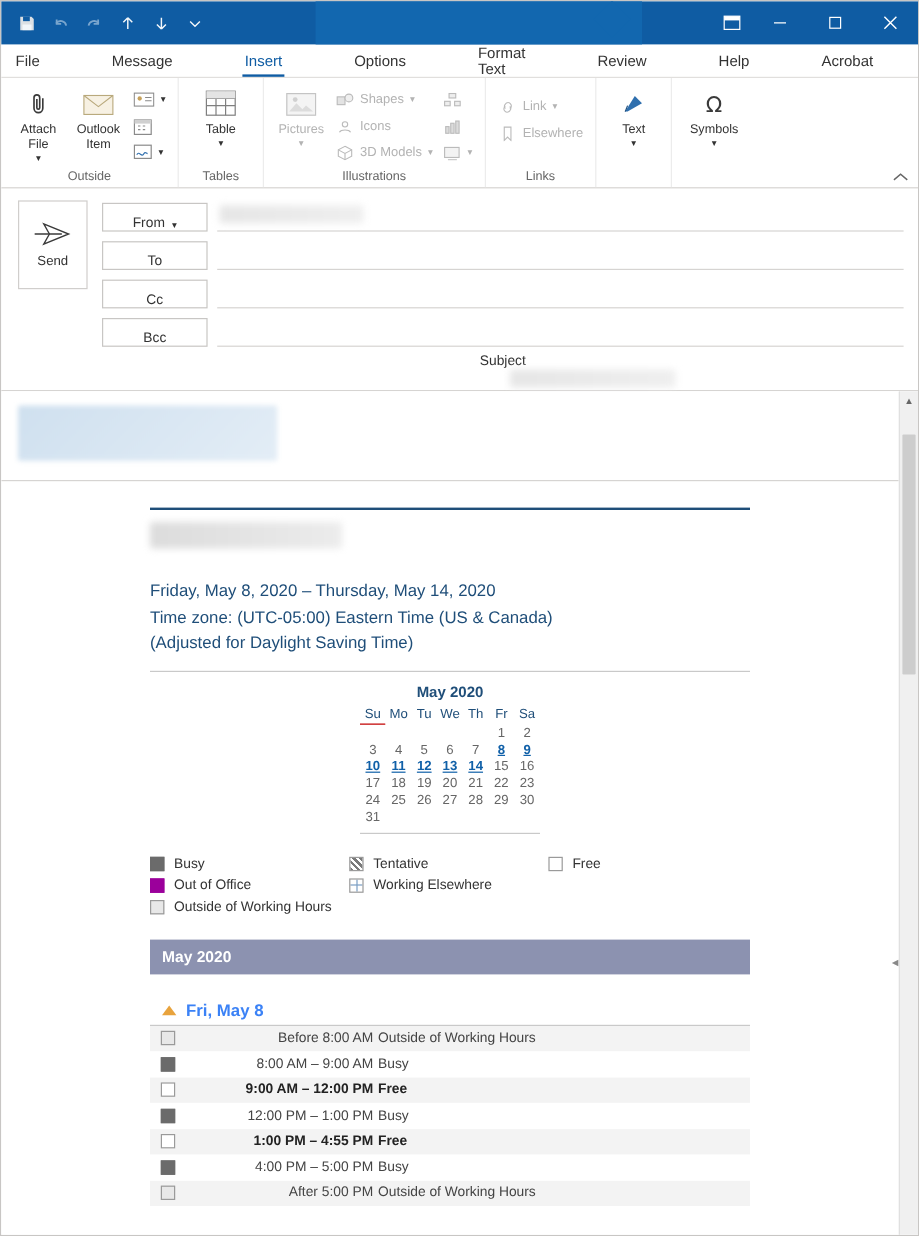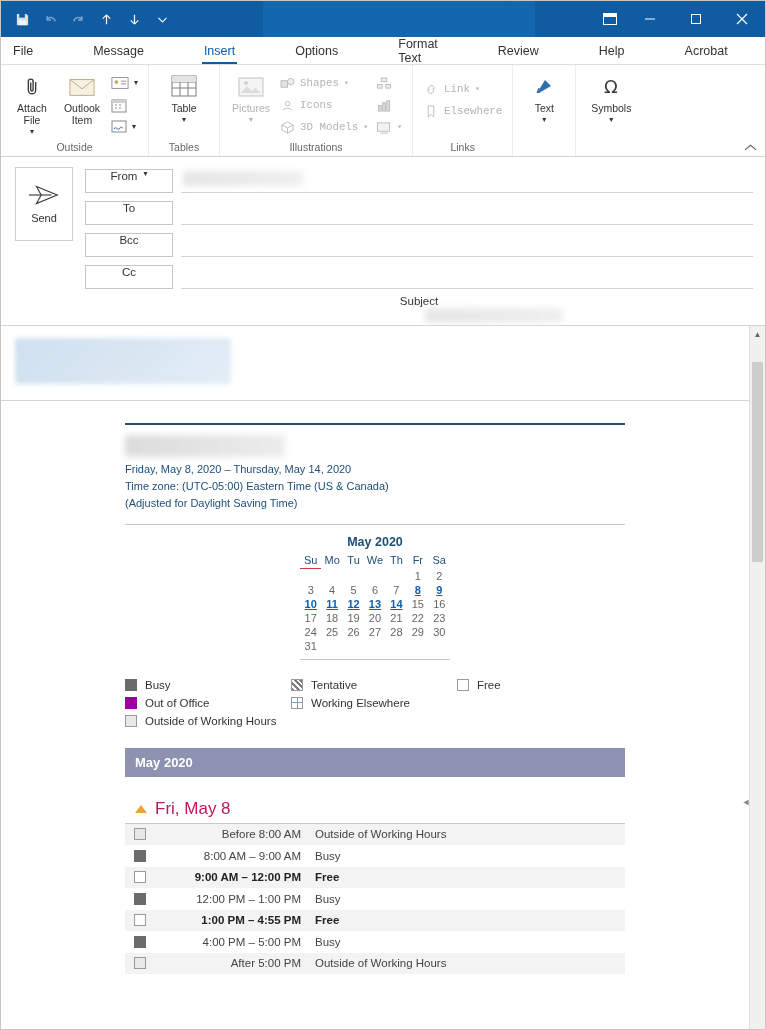--- a/index.html
+++ b/index.html
@@ -62,58 +62,58 @@
     width:50px; display:flex; flex-direction:column; align-items:center; gap:2px;
     padding:3px 2px; font-size:10.5px; text-align:center; line-height:1.15; color:#333;
   }
   .big-btn .ic { height:26px; display:flex; align-items:center; justify-content:center; }
   .big-btn.wide { width:58px; }
   .big-btn.dis { color:#b3b3b3; }
   .sm-btn {
     display:flex; align-items:center; gap:5px; font-size:10.8px; color:#333;
     padding:3px 4px; height:22px; white-space:nowrap;
   }
-  .sm-btn.dis { color:#b3b3b3;font-family:Liberation Mono, monospace; }
+  .sm-btn.dis { color:#b3b3b3; }
   .small-col { display:flex; flex-direction:column; justify-content:flex-start; padding-top:1px;}
   .caret { font-size:8px; line-height:1; }
   .collapse-ribbon { position:absolute; right:8px; bottom:3px; color:#666; font-size:11px;}
 
   
   .compose { background:#fff; border-bottom:1px solid #d6d4d2; display:flex; padding:10px 12px 6px 12px; }
   .send-wrap { width:62px; display:flex; flex-direction:column; align-items:center; }
   .send-btn {
     width:58px; height:74px; border:1px solid #d0cecc; background:#fff;
     display:flex; flex-direction:column; align-items:center; justify-content:center; gap:6px;
     font-size:11px; color:#333;
   }
   .fields { flex:1; padding-left:10px; }
   .field-row { display:flex; align-items:center; height:28px; margin-bottom:4px; }
   .field-btn {
     width:88px; height:24px; border:1px solid #c8c6c4; background:#fff; font-size:11.5px;
-    display:flex; align-items:flex-start; justify-content:center; gap:6px; color:#333;
+    display:flex; align-items:flex-end; justify-content:center; gap:6px; color:#333;
   }
   .field-line { flex:1; margin-left:8px; border-bottom:1px solid #d6d4d2; height:24px; position:relative;}
   .blurred { background:linear-gradient(90deg,#e6e6e6,#efefef); filter:blur(3px); border-radius:2px; }
   .subject-row { display:flex; align-items:center; height:24px;flex-direction:column; }
   .subject-label { width:88px; text-align:center; font-size:11.5px; color:#333;}
   .subject-line { flex:1; margin-left:8px; border-bottom:1px solid #d6d4d2; height:22px; position:relative;}
 
   
   .bodyarea { position:relative; height:calc(1030px - 36px - 28px - 92px - 152px); overflow:hidden; background:#fff;}
   .body-scrollwrap { position:absolute; left:0; top:0; right:16px; bottom:0; overflow:hidden;}
   .hdr-blur { margin:12px 0 0 14px; width:216px; height:46px; border-radius:2px;
               background:linear-gradient(135deg,#cfe0ef,#e3edf6); filter:blur(2px); }
   .sep { border-top:1px solid #d6d4d2; margin-top:16px; }
 
   .content { padding:0 0 0 0; }
   .card { margin:22px 0 0 124px; width:500px; }
   .card-top-rule { border-top:2px solid #1f4e79; }
   .title-blur { width:160px; height:22px; margin-top:10px;
                 background:linear-gradient(90deg,#dcdcdc,#ececec); filter:blur(3px); border-radius:2px;}
-  .meta { margin-top:4px; color:#1f4e79; font-size:11px; line-height:1.55; }
+  .meta { margin-top:25px; color:#1f4e79; font-size:14px; line-height:1.55; }
   .card-rule2 { border-top:1px solid #c9c9c9; margin-top:12px; }
 
   .cal { margin:10px auto 0 auto; width:150px; }
   .cal-title { text-align:center; color:#1f4e79; font-weight:bold; font-size:12.5px; }
   .cal table { border-collapse:collapse; width:150px; margin-top:4px; }
   .cal th { font-size:11px; color:#1f4e79; font-weight:normal; padding:1px 0 2px 0; text-align:center;}
   .cal th.sun { color:#1f4e79; border-bottom:1px solid #cf3a3a; }
   .cal td { font-size:11px; color:#666; text-align:center; padding:1px 0; width:21px;}
   .cal td.inrange { color:#1060a8; font-weight:bold; text-decoration:underline; }
   .cal-rule { border-top:1px solid #c9c9c9; margin-top:6px; }
@@ -129,26 +129,26 @@
       linear-gradient(#7a9ec4 0 0), linear-gradient(#7a9ec4 0 0);
       background-size:100% 1px, 1px 100%; background-position:center center, center center;
       background-repeat:no-repeat; }
   .sw.owh { background:#e8e8e8; }
 
   .month-bar { margin-top:18px; background:#8c92b0; color:#fff; font-weight:bold; font-size:13px;
                padding:7px 10px; }
 
   .day-head { display:flex; align-items:center; gap:8px; margin:22px 0 4px 10px; }
   .tri { width:0;height:0;border-left:6px solid transparent;border-right:6px solid transparent;border-bottom:8px solid #e8a33d;}
-  .day-name { color:#be185d; font-weight:normal; font-size:17px;}
+  .day-name { color:#3b82f6; font-weight:bold; font-size:14px;}
   .slots { border-top:1px solid #c9c9c9; }
   .slot { display:flex; align-items:center; height:21.5px; font-size:11.5px; color:#333; }
   .slot.alt { background:#f3f3f3; }
   .slot .sbox { width:30px; display:flex; justify-content:center; }
-  .slot .stime { width:160px; text-align:right; padding-right:14px; color:#444; }
+  .slot .stime { width:160px; text-align:right; padding-right:4px; color:#444; }
   .slot .slabel { flex:1; color:#444; }
   .slot.free .stime, .slot.free .slabel { font-weight:bold; color:#222; }
 
   
   .vscroll { position:absolute; right:0; top:0; width:16px; bottom:0; background:#f0f0f0; border-left:1px solid #e0e0e0;}
   .vs-arrow { height:16px; display:flex; align-items:center; justify-content:center; color:#666; font-size:8px; background:#f0f0f0;}
   .vs-thumb { position:absolute; left:2px; right:2px; top:36px; height:200px; background:#cdcdcd; border-radius:1px;}
   .split-handle { position:absolute; right:16px; top:468px; width:6px; height:16px; color:#888; font-size:9px;
                   display:flex; align-items:center; justify-content:center;}
   svg { display:block; }
@@ -480,27 +480,27 @@
         </div>
       </div>
       <div class="field-row">
         <div class="field-btn">
           <span>To</span>
         </div>
         <div class="field-line"></div>
       </div>
       <div class="field-row">
         <div class="field-btn">
-          <span>Bcc</span>
+          <span>Cc</span>
         </div>
         <div class="field-line"></div>
       </div>
       <div class="field-row">
         <div class="field-btn">
-          <span>Cc</span>
+          <span>Bcc</span>
         </div>
         <div class="field-line"></div>
       </div>
       <div class="subject-row">
         <div class="subject-label">Subject</div>
         <div class="subject-line">
           <div class="blurred" style="position:absolute;left:2px;top:1px;width:138px;height:15px;"></div>
         </div>
       </div>
     </div>

